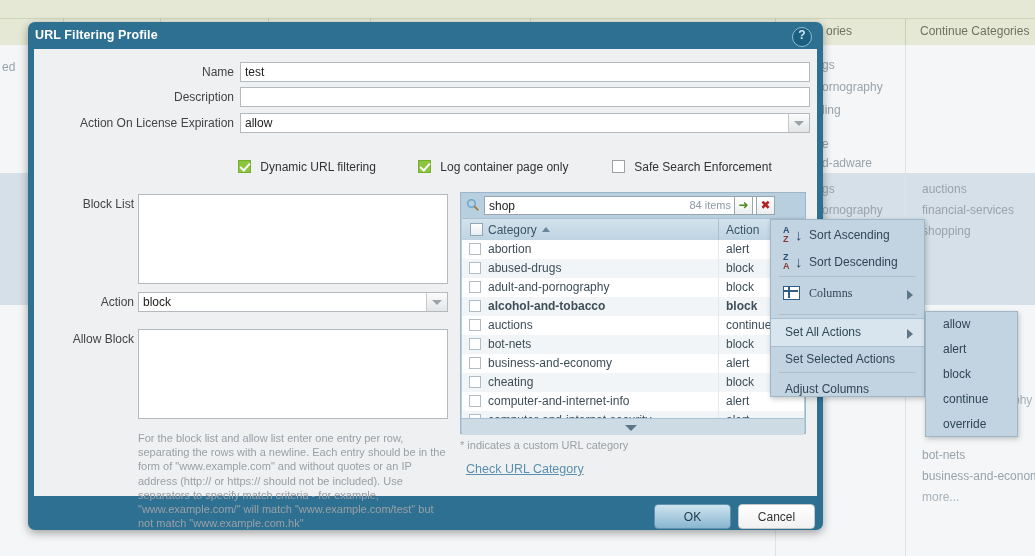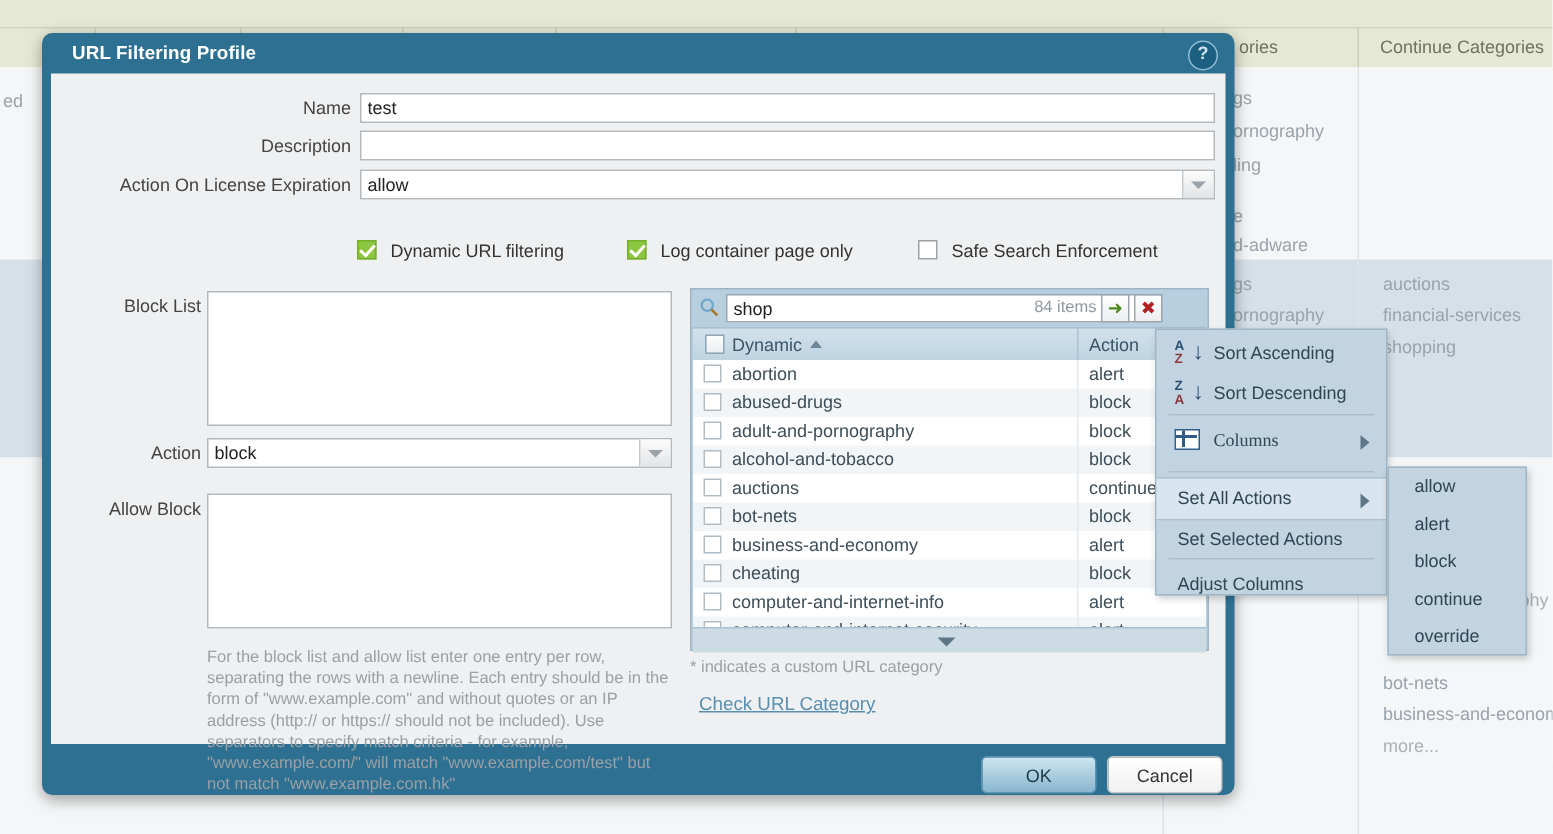--- a/index.html
+++ b/index.html
@@ -22,21 +22,21 @@
   .bg-rowB{position:absolute;left:0;width:1035px;background:#d6e0e8;}
   .bg-vline{position:absolute;width:1px;background:#dfe3e6;}
   .bg-txt{position:absolute;color:#9aa3ab;font-size:12px;white-space:nowrap;}
   .bg-txt.dim{color:#a9b2b9;}
 
   
   #dialog{position:absolute;left:28px;top:22px;width:795px;height:508px;
      background:#2e7091;border-radius:7px;
      box-shadow:0 3px 10px rgba(0,0,0,.35);}
   #dlg-title{position:absolute;left:0;top:0;width:639px;height:27px;
-     color:#fff;font-weight:bold;font-size:12.5px;line-height:27px;padding-left:20px;
+     color:#fff;font-weight:bold;font-size:12.5px;line-height:27px;padding-left:7px;
      box-sizing:border-box;letter-spacing:.1px;}
   #help-btn{position:absolute;right:11px;top:5px;width:18px;height:18px;border-radius:50%;
      background:#1d5f80;border:1.5px solid #8fbcd2;color:#cfe6f2;font-size:12px;
      line-height:15px;text-align:center;font-weight:bold;cursor:pointer;}
 
   #dlg-body{position:absolute;left:6px;top:27px;width:783px;height:447px;background:#eef0f1;}
   #dlg-footer{position:absolute;left:0;top:474px;width:795px;height:34px;}
   .flabel{position:absolute;text-align:right;color:#444;font-size:12px;line-height:20px;}
   .finput{position:absolute;height:20px;background:#fff;border:1px solid #b4b9bd;
      box-sizing:border-box;font-size:12px;line-height:18px;padding:0 4px;color:#222;
@@ -240,21 +240,21 @@
         </svg>
         <input id="search-input" value="shop" style="">
         <span id="item-count">84 items</span>
         <div class="minibtn" id="go-btn">➜</div>
         <div class="minibtn" id="clear-btn">✖</div>
       </div>
 
       <div id="thead">
         <span class="hdr-cb"></span>
         <span class="th" style="left:26px;">
-          <span>Dynamic</span><span class="sortcaret"></span>
+          <span>Category</span><span class="sortcaret"></span>
         </span>
         <span class="thsep" style="left:256px;"></span>
         <span class="th" style="left:264px;">Action</span>
         <span class="thsep" style="left:320px;"></span>
         <span id="hdr-menu-arrow"></span>
       </div>
 
       <div id="tbody">
           <div class="trow odd" style="top: 0px;">
             <span class="rcb"></span>
@@ -267,21 +267,21 @@
             <span class="rowsep"></span>
             <span class="rcat">abused-drugs</span>
             <span class="ract">block</span>
           </div>
           <div class="trow odd" style="top: 38px;">
             <span class="rcb"></span>
             <span class="rowsep"></span>
             <span class="rcat">adult-and-pornography</span>
             <span class="ract">block</span>
           </div>
-          <div class="trow even" style="top: 57px;">
+          <div class="trow even" style="top: 57px; font-weight: bold;">
             <span class="rcb"></span>
             <span class="rowsep"></span>
             <span class="rcat">alcohol-and-tobacco</span>
             <span class="ract">block</span>
           </div>
           <div class="trow odd" style="top: 76px;">
             <span class="rcb"></span>
             <span class="rowsep"></span>
             <span class="rcat">auctions</span>
             <span class="ract">continue</span>

